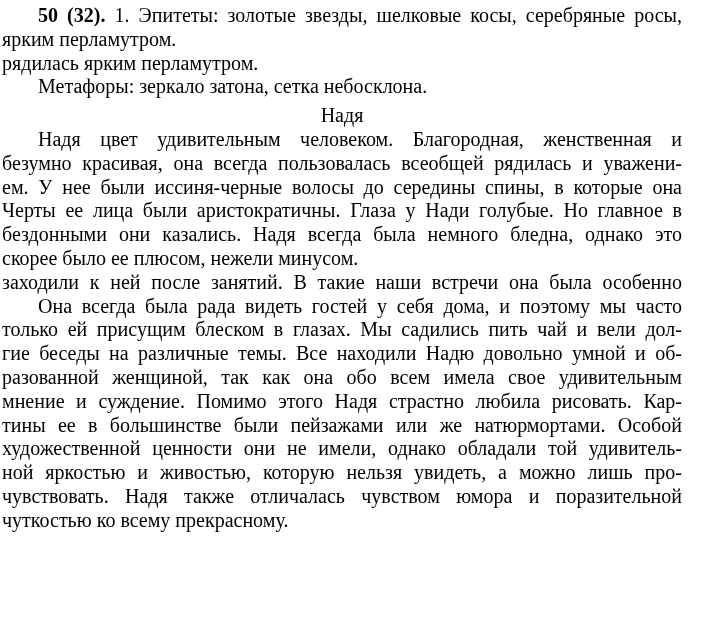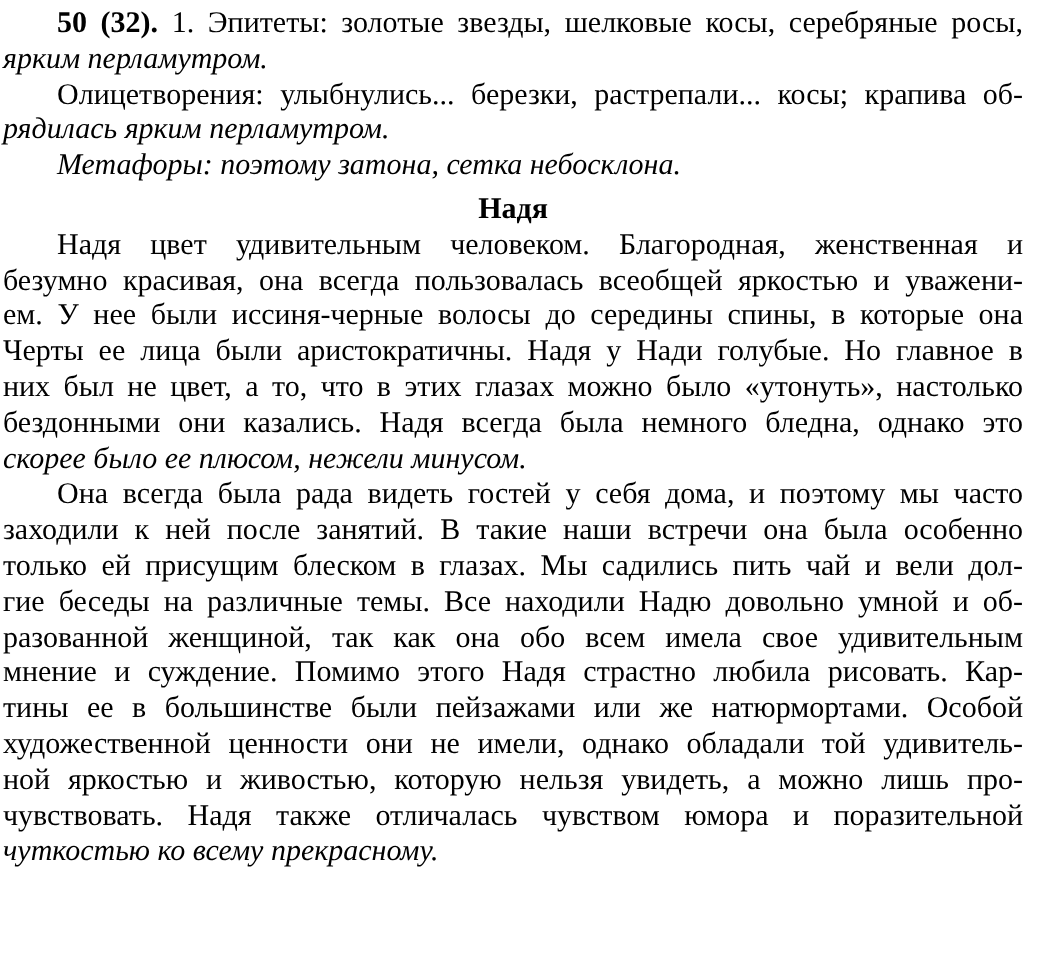--- a/index.html
+++ b/index.html
@@ -22,59 +22,55 @@
   }
   .line {
     text-align: justify;
     text-align-last: justify;
     -moz-text-align-last: justify;
     white-space: normal;
   }
   .line.left {
     text-align: left;
     text-align-last: left;
-    font-style: italic;
     -moz-text-align-last: left;
   }
   .line.center {
     text-align: left;
     text-align-last: center;
-    font-weight: bold;
     -moz-text-align-last: center;
   }
   .line.indent {
     text-indent: 36px;
   }
   .line.space-before {
     margin-top: 5px;
   }
   .bold {
     font-weight: bold;
   }
 </style>
 </head>
 <body>
 
 <div class="page" style="background: rgb(255, 255, 255); color: rgb(0, 0, 0);">
   <div>
       <div class="line indent"><span class="bold">50 (32).</span><span> 1. Эпитеты: золотые звезды, шелковые косы, серебряные росы,</span></div>
       <div class="line left">ярким перламутром.</div>
-      <div class="line indent">Олицетворения: улыбнулись... березки, растрепали... косы; крапива об-</div>
       <div class="line left">рядилась ярким перламутром.</div>
-      <div class="line left indent">Метафоры: поэтому затона, сетка небосклона.</div>
+      <div class="line left indent">Метафоры: зеркало затона, сетка небосклона.</div>
       <div class="line center space-before">Надя</div>
       <div class="line indent">Надя цвет удивительным человеком. Благородная, женственная и</div>
-      <div class="line">безумно красивая, она всегда пользовалась всеобщей яркостью и уважени-</div>
+      <div class="line">безумно красивая, она всегда пользовалась всеобщей рядилась и уважени-</div>
       <div class="line">ем. У нее были иссиня-черные волосы до середины спины, в которые она</div>
-      <div class="line">Черты ее лица были аристократичны. Надя у Нади голубые. Но главное в</div>
-      <div class="line">них был не цвет, а то, что в этих глазах можно было «утонуть», настолько</div>
+      <div class="line">Черты ее лица были аристократичны. Глаза у Нади голубые. Но главное в</div>
       <div class="line">бездонными они казались. Надя всегда была немного бледна, однако это</div>
       <div class="line left">скорее было ее плюсом, нежели минусом.</div>
+      <div class="line">заходили к ней после занятий. В такие наши встречи она была особенно</div>
       <div class="line indent">Она всегда была рада видеть гостей у себя дома, и поэтому мы часто</div>
-      <div class="line">заходили к ней после занятий. В такие наши встречи она была особенно</div>
       <div class="line">только ей присущим блеском в глазах. Мы садились пить чай и вели дол-</div>
       <div class="line">гие беседы на различные темы. Все находили Надю довольно умной и об-</div>
       <div class="line">разованной женщиной, так как она обо всем имела свое удивительным</div>
       <div class="line">мнение и суждение. Помимо этого Надя страстно любила рисовать. Кар-</div>
       <div class="line">тины ее в большинстве были пейзажами или же натюрмортами. Особой</div>
       <div class="line">художественной ценности они не имели, однако обладали той удивитель-</div>
       <div class="line">ной яркостью и живостью, которую нельзя увидеть, а можно лишь про-</div>
       <div class="line">чувствовать. Надя также отличалась чувством юмора и поразительной</div>
       <div class="line left">чуткостью ко всему прекрасному.</div>
     </div>

